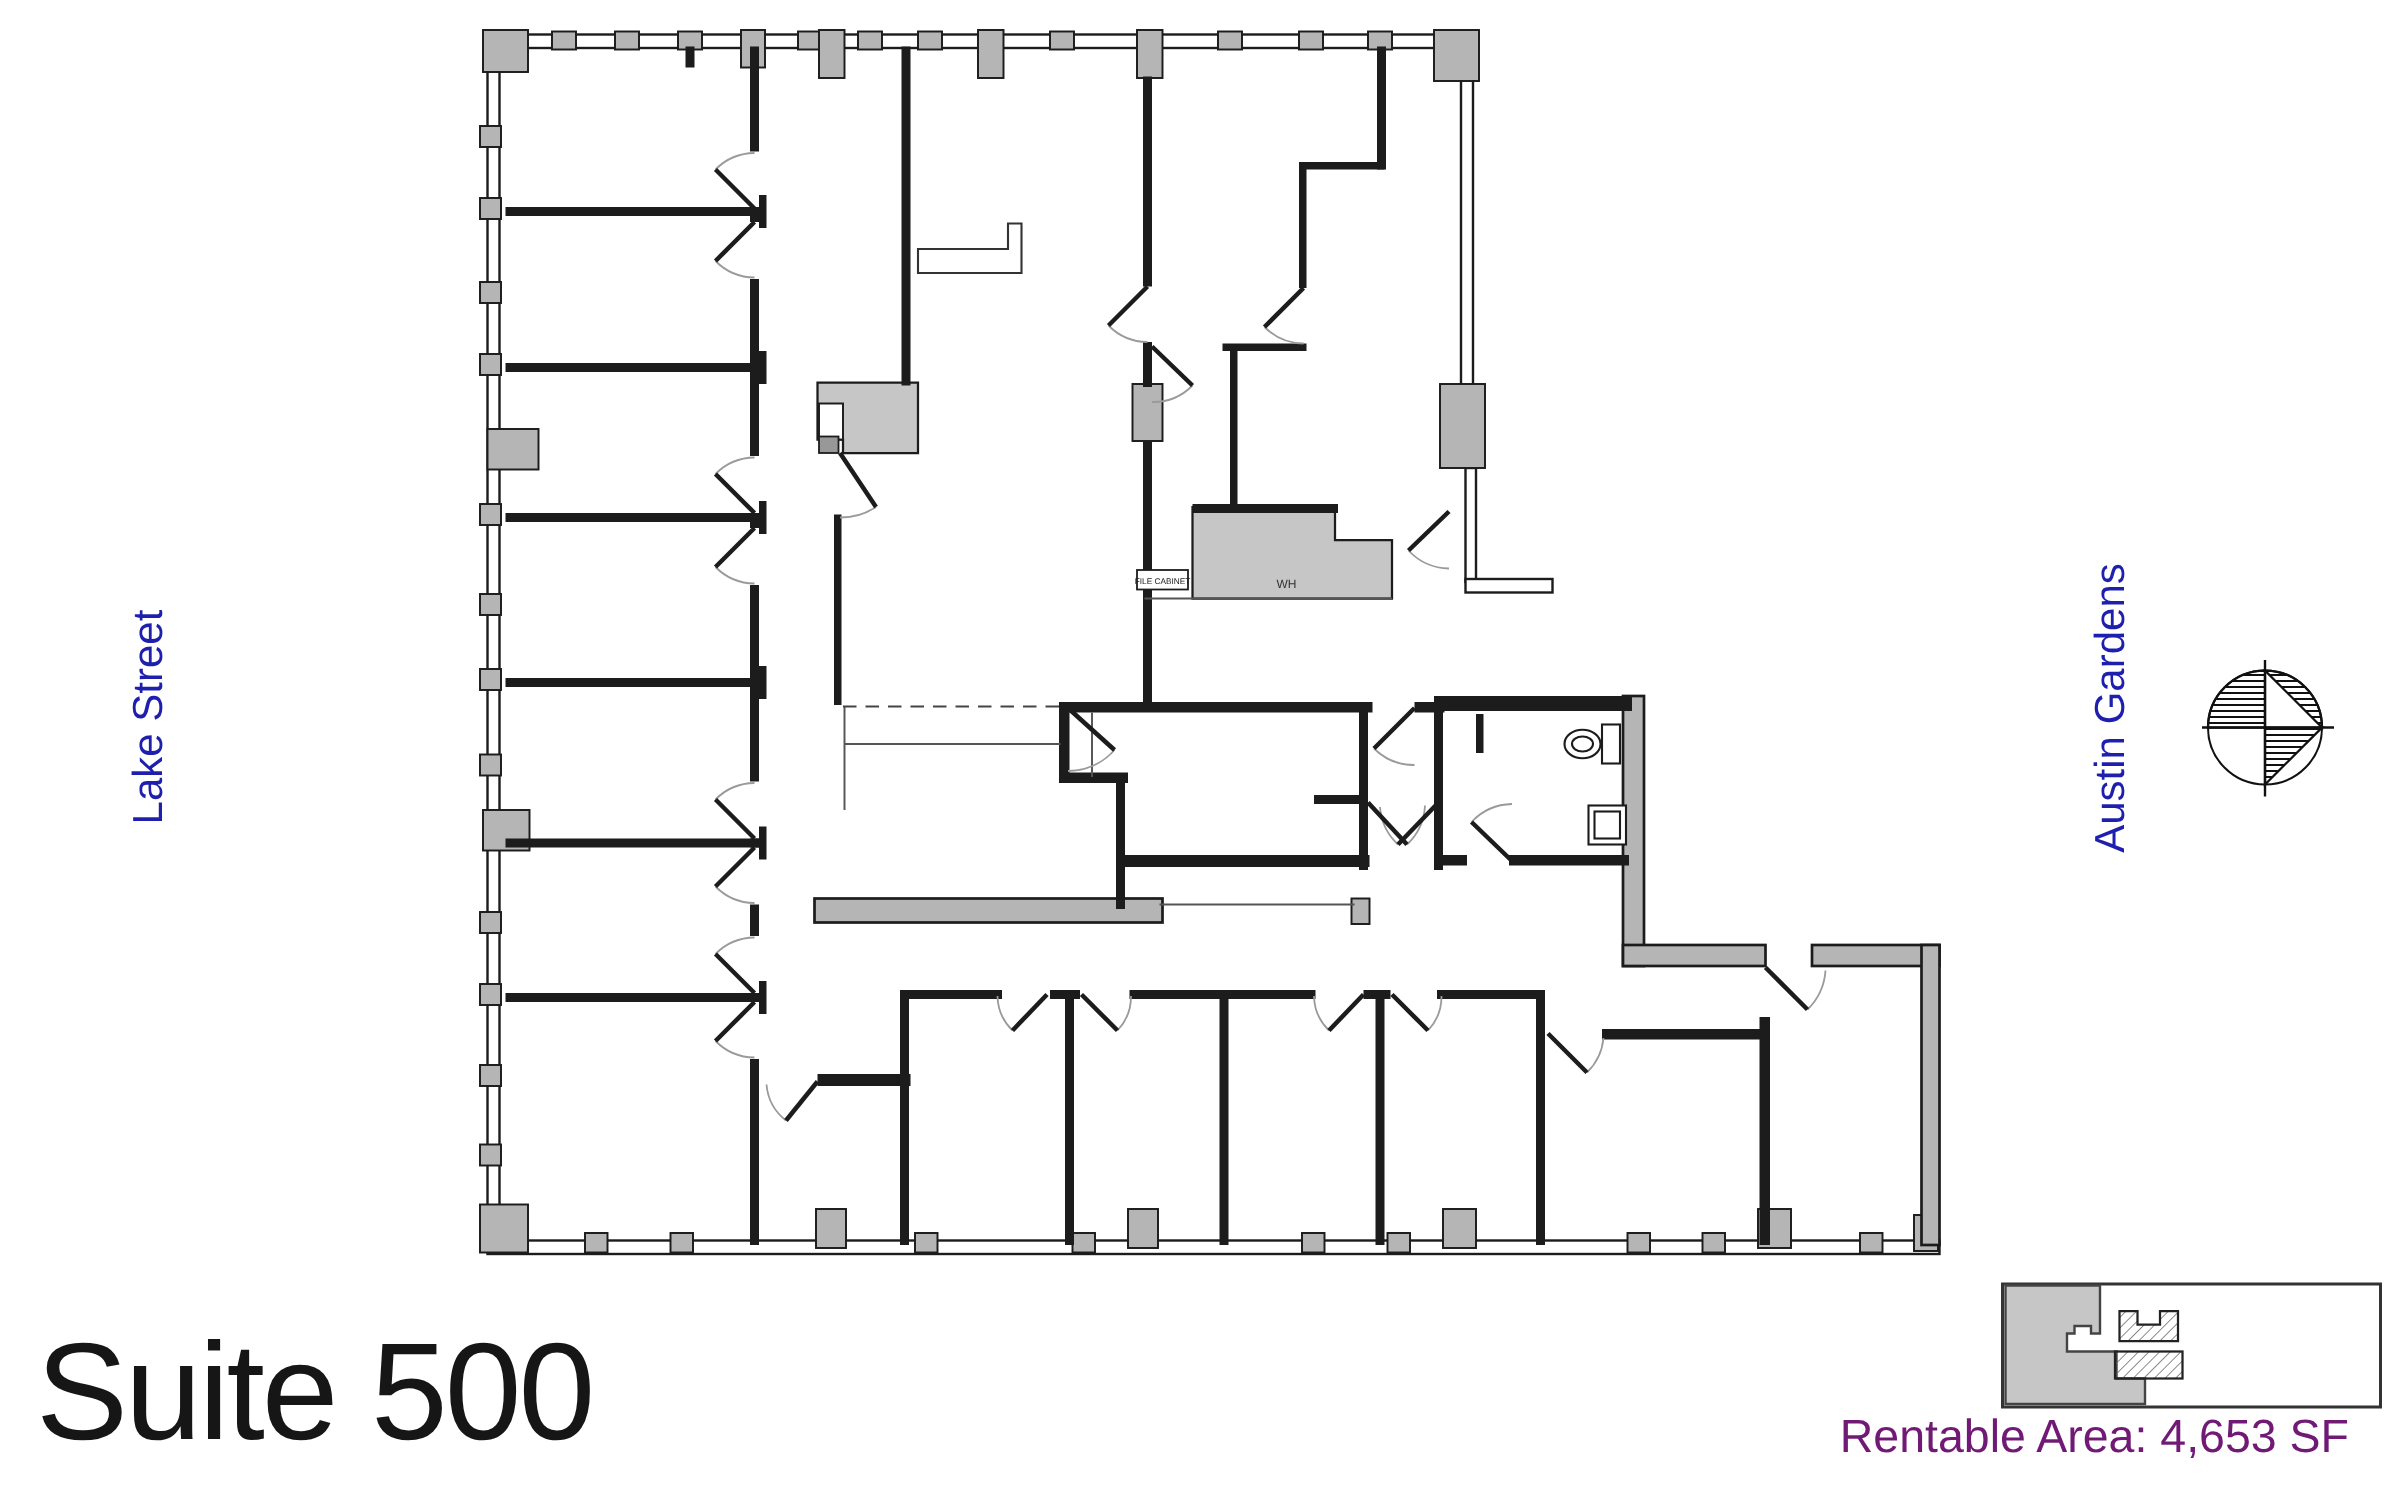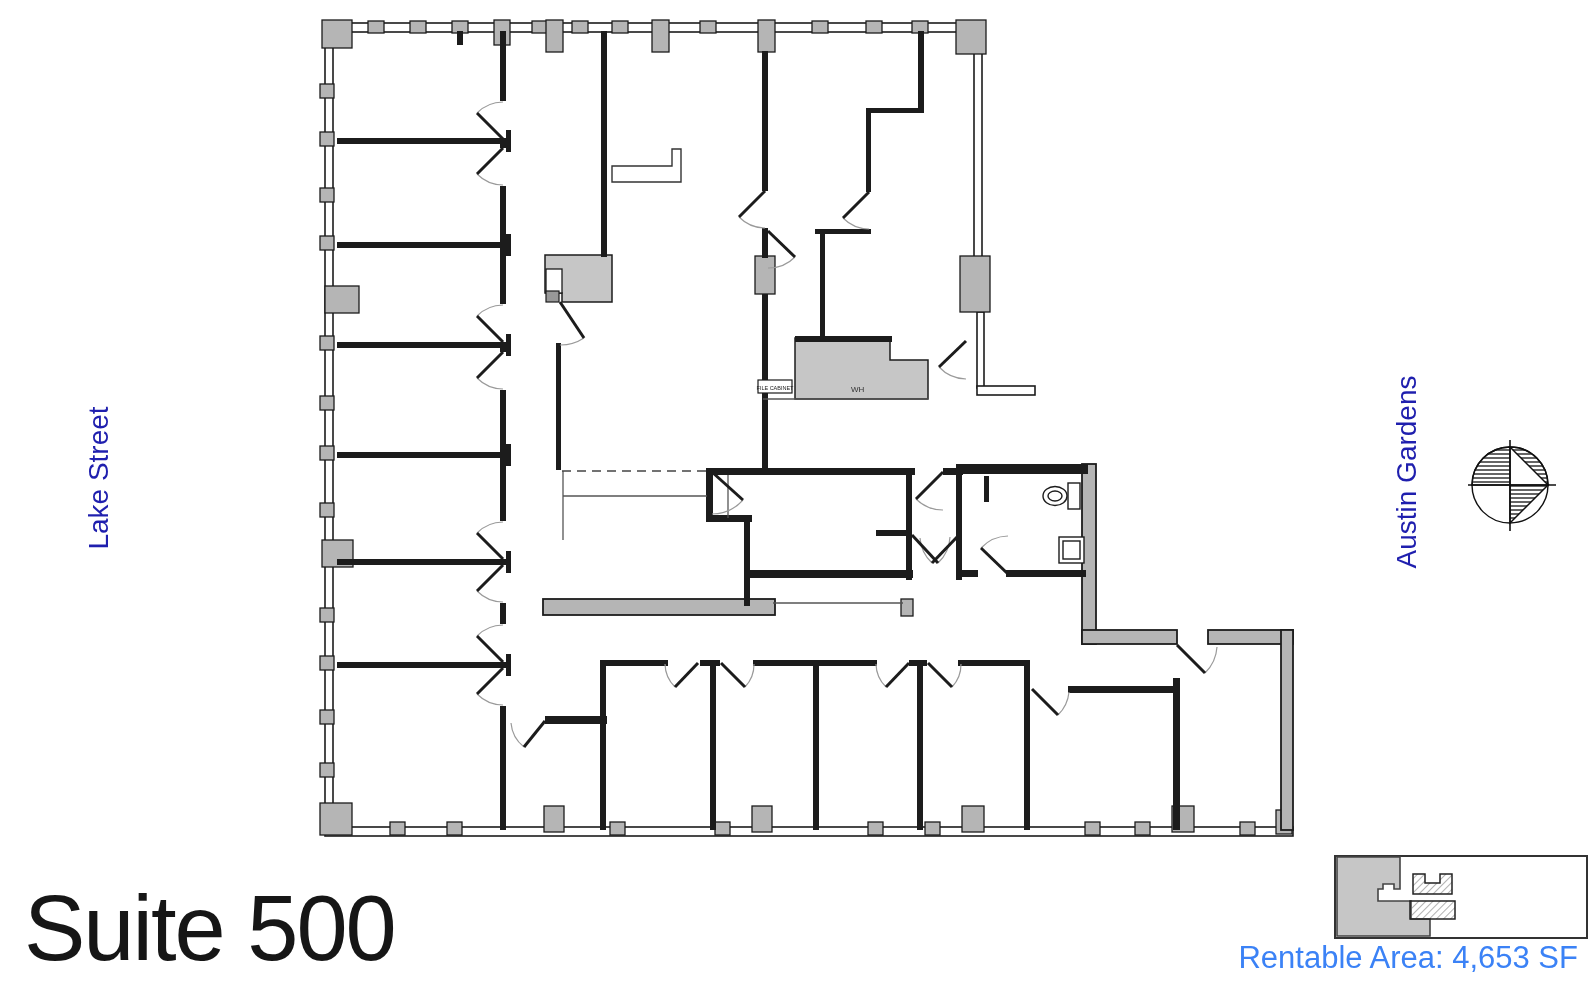--- a/index.html
+++ b/index.html
@@ -1,22 +1,22 @@
 <!DOCTYPE html>
 <html><head>
 <meta charset="utf-8">
 <style>
   html,body{margin:0;padding:0;background:#ffffff;}
   #stage{position:relative;width:1592px;height:1006px;background:#ffffff;overflow:hidden;
          font-family:"Liberation Sans", sans-serif;}
   #plan-svg{position:absolute;left:0;top:0;}
   .big-title{position:absolute;left:24px;top:876px;font-size:92px;font-weight:400;
              color:#161616;letter-spacing:-2px;white-space:nowrap;}
-  .area-label{position:absolute;right:14px;top:940px;font-size:31px;font-weight:500;
-              color:#3b82f6;white-space:nowrap;}
+  .area-label{position:absolute;right:26px;top:940px;font-size:31px;font-weight:500;
+              color:#701a75;white-space:nowrap;}
   .street{position:absolute;font-size:28px;color:#1f1fae;white-space:nowrap;
           transform:translate(-50%,-50%) rotate(-90deg);}
   .street.left{left:99px;top:478px;}
   .street.right{left:1407px;top:472px;}
 </style>
 </head>
 <body>
 
 <div id="stage">
 

